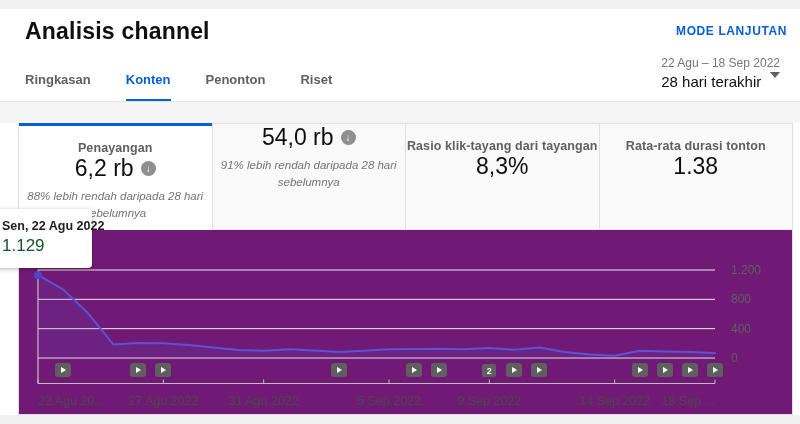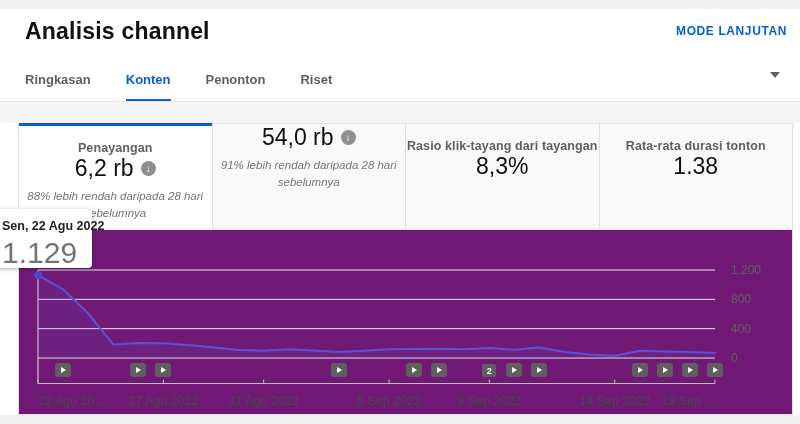--- a/index.html
+++ b/index.html
@@ -50,41 +50,45 @@
   .marker{position:absolute;top:133px;width:16px;height:14px;background:#5f5f5f;border-radius:3px;
       display:flex;align-items:center;justify-content:center;cursor:pointer;}
   .marker .tri{width:0;height:0;border-left:5px solid #fff;border-top:3.5px solid transparent;
       border-bottom:3.5px solid transparent;margin-left:1px;}
   .marker.cluster{top:134px;width:14px;height:13px;border-radius:2px;color:#fff;
       font-size:9px;font-weight:bold;}
   
   #tooltip{left:-14px;top:209px;width:106px;height:59px;background:#fff;border-radius:4px;
       box-shadow:0 1px 4px rgba(0,0,0,.3);padding:10px 8px 0 16px;z-index:5;}
   #tooltip .t-date{font-size:12.5px;font-weight:bold;color:#212121;white-space:nowrap;}
-  #tooltip .t-value{margin-top:3px;font-size:30px;color:#737373;}
+  #tooltip .t-value{margin-top:3px;font-size:17px;color:#14532d;}
 </style>
 </head>
 <body>
 
 <div id="app">
   <div class="abs" id="top-strip"></div>
   <div class="abs" id="gray-band"></div>
   <div class="abs" id="bottom-strip"></div>
 
   <div class="abs" id="page-title">Analisis channel</div>
   <div class="abs" id="tabs">
     <div class="tab">Ringkasan</div>
     <div class="tab active">Konten</div>
     <div class="tab">Penonton</div>
     <div class="tab">Riset</div>
   </div>
 
   <div class="abs" id="advanced-mode">MODE LANJUTAN</div>
   <div class="abs" id="tab-divider"></div>
 
+  <div class="abs" id="date-range">
+    <div class="range">22 Agu – 18 Sep 2022</div>
+    <div class="preset">28 hari terakhir</div>
+  </div>
   <div class="abs" id="date-caret"></div>
 
   <div class="abs" id="main-card">
     <div id="metric-row">
       <div class="metric-card active">
         <div class="metric-label">Penayangan</div>
         <div class="metric-value-row">
           <span>6,2 rb</span>
           <span class="trend-icon">↓</span>
         </div>

